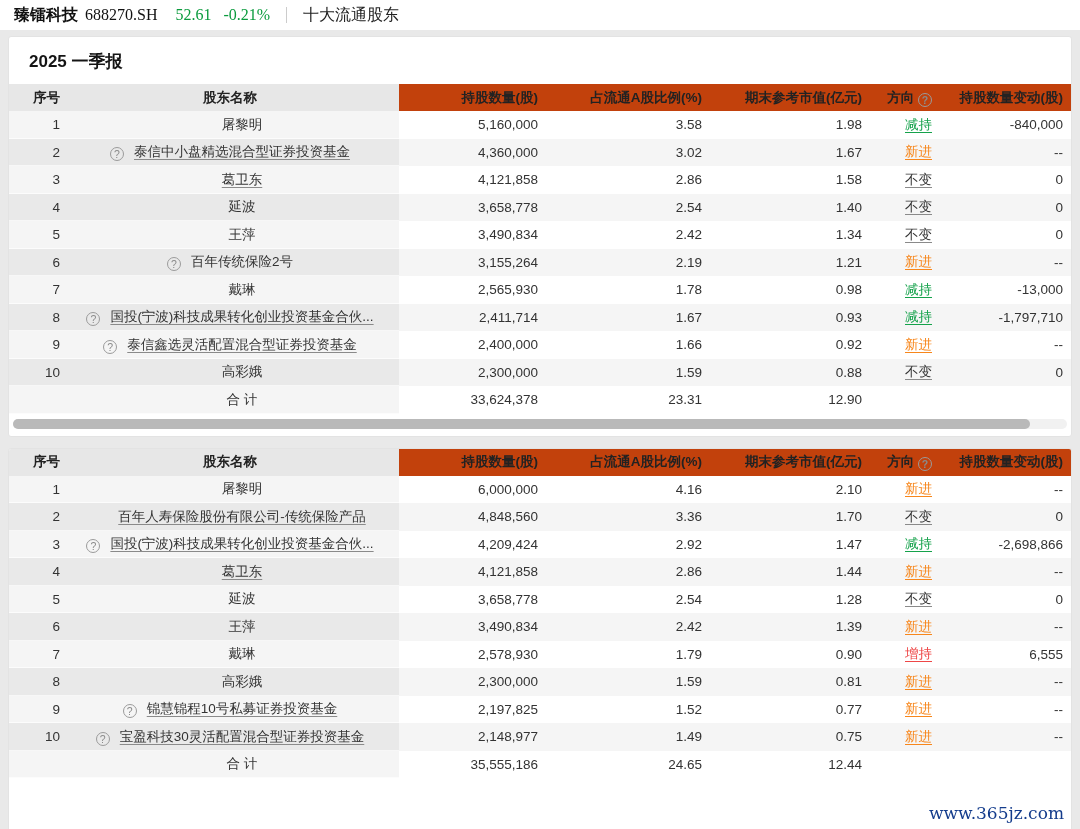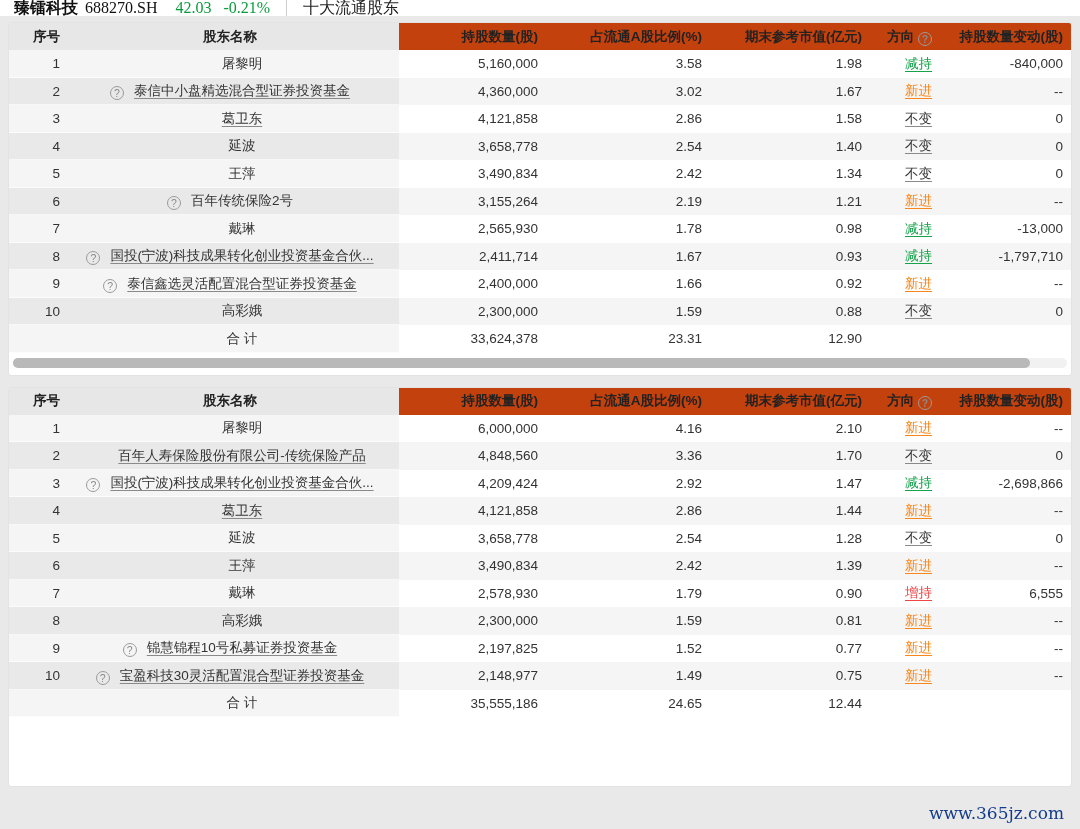--- a/index.html
+++ b/index.html
@@ -5,21 +5,21 @@
   * { box-sizing: border-box; }
   html,body { margin:0; padding:0; }
   body {
     width:1080px; height:829px; overflow:hidden; position:relative;
     background:#e9e9e9;
     font-family:"Liberation Sans","DejaVu Sans",sans-serif;
     color:#333;
   }
   
   .topbar {
-    height:16px; background:#fff; display:flex; align-items:center;
+    height:30px; background:#fff; display:flex; align-items:center;
     padding:0 14px; font-family:"Liberation Serif","DejaVu Serif",serif;
     font-size:16px; color:#111;
   }
   .topbar .stock-name { font-weight:700; font-size:16px; }
   .topbar .ticker { margin-left:7px; }
   .topbar .price  { margin-left:18px; color:#0a9b3d; }
   .topbar .change { margin-left:12px; color:#0a9b3d; }
   .topbar .vdiv   { width:1px; height:16px; background:#ccc; margin:0 16px; }
   .topbar .page-title { color:#222; font-size:16px; }
   
@@ -75,27 +75,28 @@
     font-family:"DejaVu Serif","Liberation Serif",serif;
     font-weight:400; font-size:17px; color:#143c8c;
   }
 </style>
 </head>
 <body>
 
 <div class="topbar">
   <span class="stock-name">臻镭科技</span>
   <span class="ticker">688270.SH</span>
-  <span class="price">42.03</span>
+  <span class="price">52.61</span>
   <span class="change">-0.21%</span>
   <span class="vdiv"></span>
   <span class="page-title">十大流通股东</span>
 </div>
 
 <section class="card">
+  <h2 class="section-title">2025 一季报</h2>
   <table>
     <colgroup>
         <col class="c1">
         <col class="c2">
         <col class="c3">
         <col class="c4">
         <col class="c5">
         <col class="c6">
         <col class="c7">
       </colgroup>

